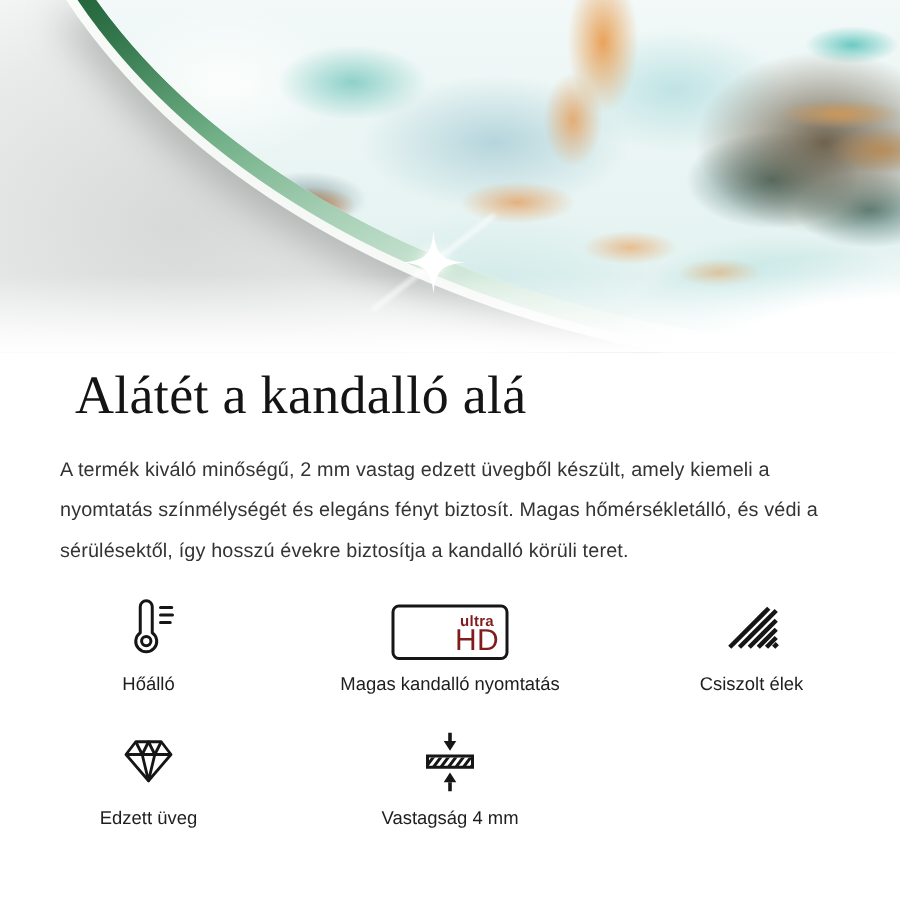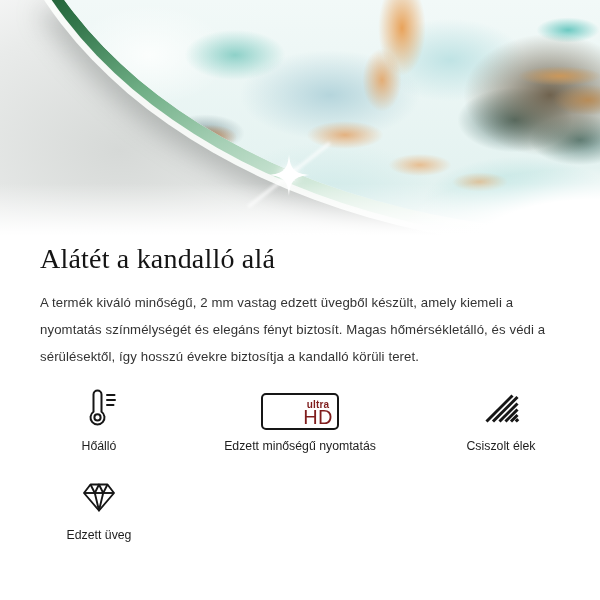--- a/index.html
+++ b/index.html
@@ -55,23 +55,23 @@
   .hero-fade{
     position:absolute;inset:0;pointer-events:none;
     background:
       radial-gradient(ellipse 260px 90px at 100% 102%, #ffffff 45%, rgba(255,255,255,0) 80%),
       linear-gradient(to bottom, rgba(255,255,255,0) 78%, rgba(255,255,255,.85) 96%, #ffffff 100%);
   }
   .sparkle{position:absolute;left:229px;top:115px;width:120px;height:120px;pointer-events:none;}
   
   .content{padding:0 40px;}
   h1{
-    margin:6px 0 0 0;
+    margin:6px 0 0 10px;
     font-family:"Liberation Serif","DejaVu Serif",serif;
-    font-weight:400;font-size:28px;line-height:1.25;color:#141414;letter-spacing:.2px;
+    font-weight:400;font-size:36px;line-height:1.25;color:#141414;letter-spacing:.2px;
   }
   .desc{
     margin:13px 0 0 0;max-width:524px;
     font-size:13.2px;line-height:2.05;color:#333333;letter-spacing:.1px;
   }
   
   .features{
     display:grid;grid-template-columns:repeat(3,150px);justify-content:space-between;
     row-gap:18px;margin:12px -16px 0;
   }
@@ -137,21 +137,21 @@
       <span class="label">Hőálló</span>
     </div>
 
     <div class="feature">
       <div class="icon-box">
         <div class="uhd-box">
           <span class="uhd-top">ultra</span>
           <span class="uhd-bottom">HD</span>
         </div>
       </div>
-      <span class="label">Edzett minőségű nyomtatás</span>
+      <span class="label">Magas kandalló nyomtatás</span>
     </div>
 
 
     <div class="feature">
       <div class="icon-box">
         <svg class="fi" width="44" height="44" viewBox="0 0 44 44" fill="none" stroke="#161616" stroke-width="3">
           <path d="M7.5 35.5 L33.5 9.5"></path>
           <path d="M14 35.5 L38.5 11"></path>
           <path d="M20.5 35.5 L38.5 17.5"></path>
           <path d="M26.5 35.5 L38.5 23.5"></path>
@@ -167,15 +167,35 @@
         <svg class="fi" width="44" height="44" viewBox="0 0 44 44" fill="none" stroke="#161616" stroke-width="1.9" stroke-linejoin="round">
           <path d="M13.5 9.5 h17 L37 18 L22 35.5 L7 18 Z"></path>
           <path d="M7 18 H37"></path>
           <path d="M13.5 9.5 L17.8 18 L22 35.5 L26.2 18 L30.5 9.5"></path>
           <path d="M17.8 18 L22 9.5 L26.2 18"></path>
         </svg>
       </div>
       <span class="label">Edzett üveg</span>
     </div>
 
+    <div class="feature">
+      <div class="icon-box">
+        <svg class="fi" width="44" height="44" viewBox="0 0 44 44" fill="none" stroke="#161616" stroke-width="2">
+          <defs>
+              <clipPath id="barclip">
+                <rect x="8" y="20" width="28" height="5.6"></rect>
+              </clipPath>
+            </defs>
+          <rect x="7" y="19" width="30" height="7.5"></rect>
+          <g clip-path="url(#barclip)">
+            <path d="M4 29 l9 -12 M9 29 l9 -12 M14 29 l9 -12 M19 29 l9 -12 M24 29 l9 -12 M29 29 l9 -12 M34 29 l9 -12"></path>
+          </g>
+          <line x1="22" y1="3.5" x2="22" y2="9.5" stroke-width="2.4"></line>
+          <polygon points="17.8,9 26.2,9 22,15.5" fill="#161616" stroke="none"></polygon>
+          <line x1="22" y1="36.5" x2="22" y2="42.5" stroke-width="2.4"></line>
+          <polygon points="17.8,36.5 26.2,36.5 22,30" fill="#161616" stroke="none"></polygon>
+        </svg>
+      </div>
+      <span class="label">Vastagság 4 mm</span>
+    </div>
 
   </div>
 </main>
 
 </body></html>

